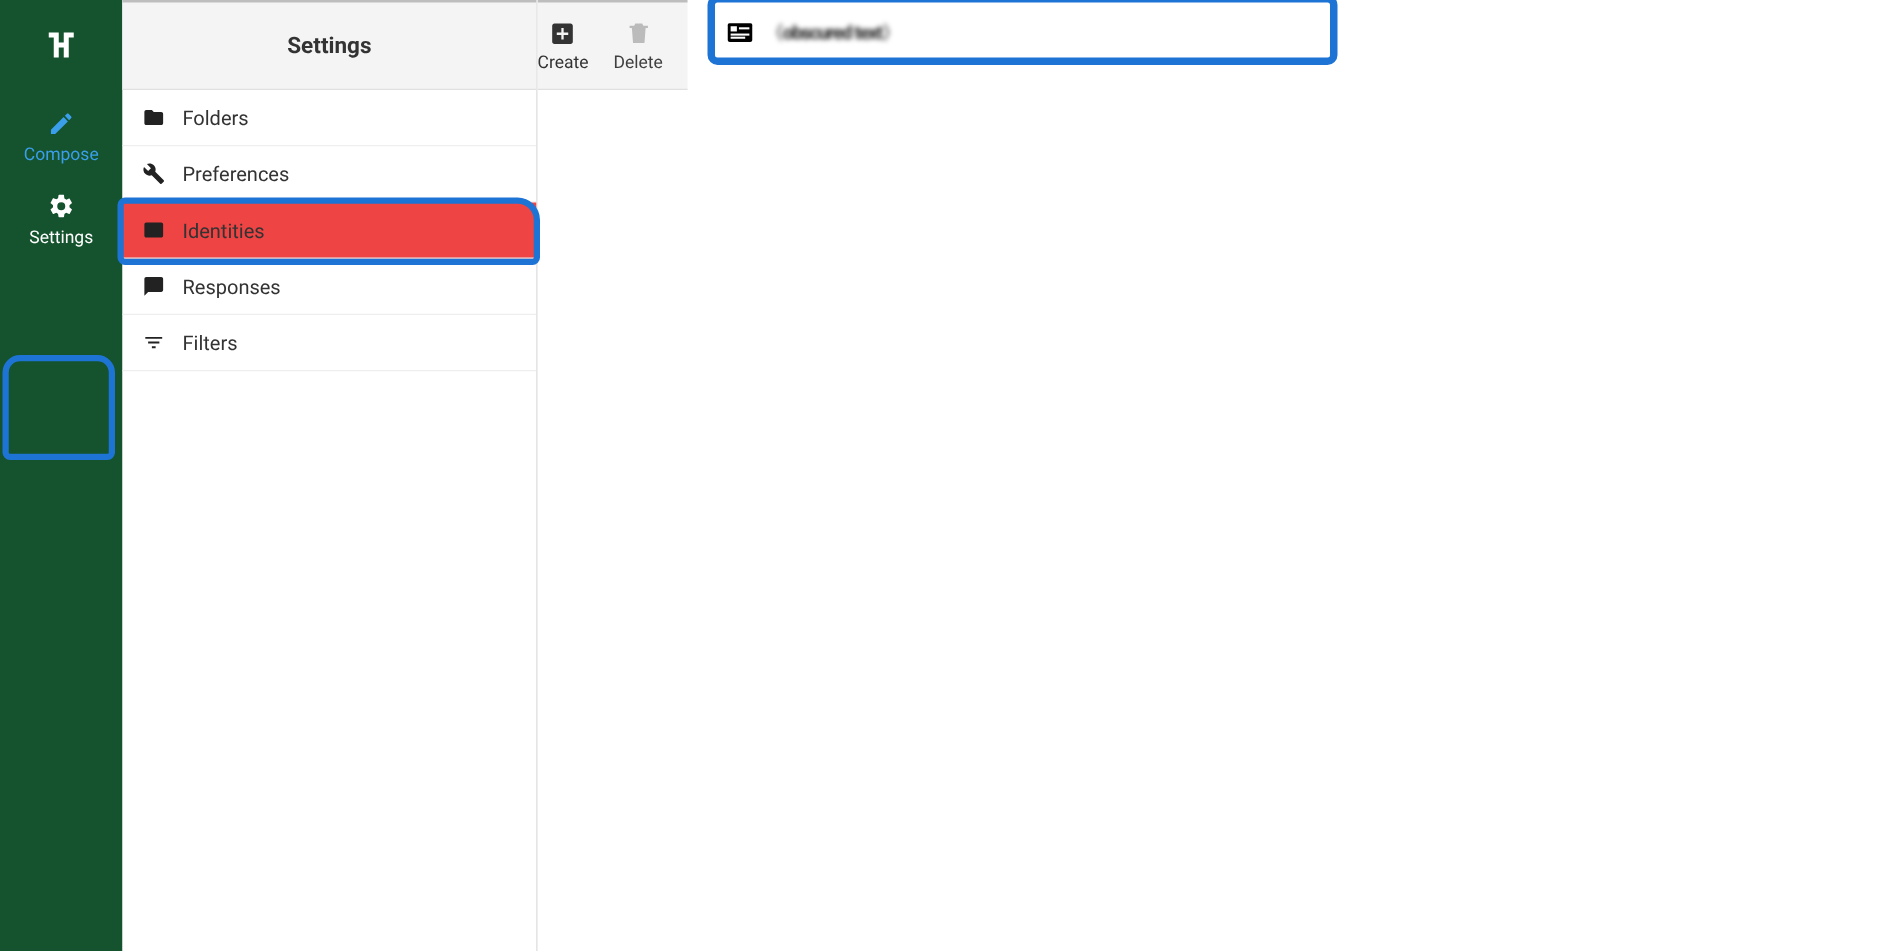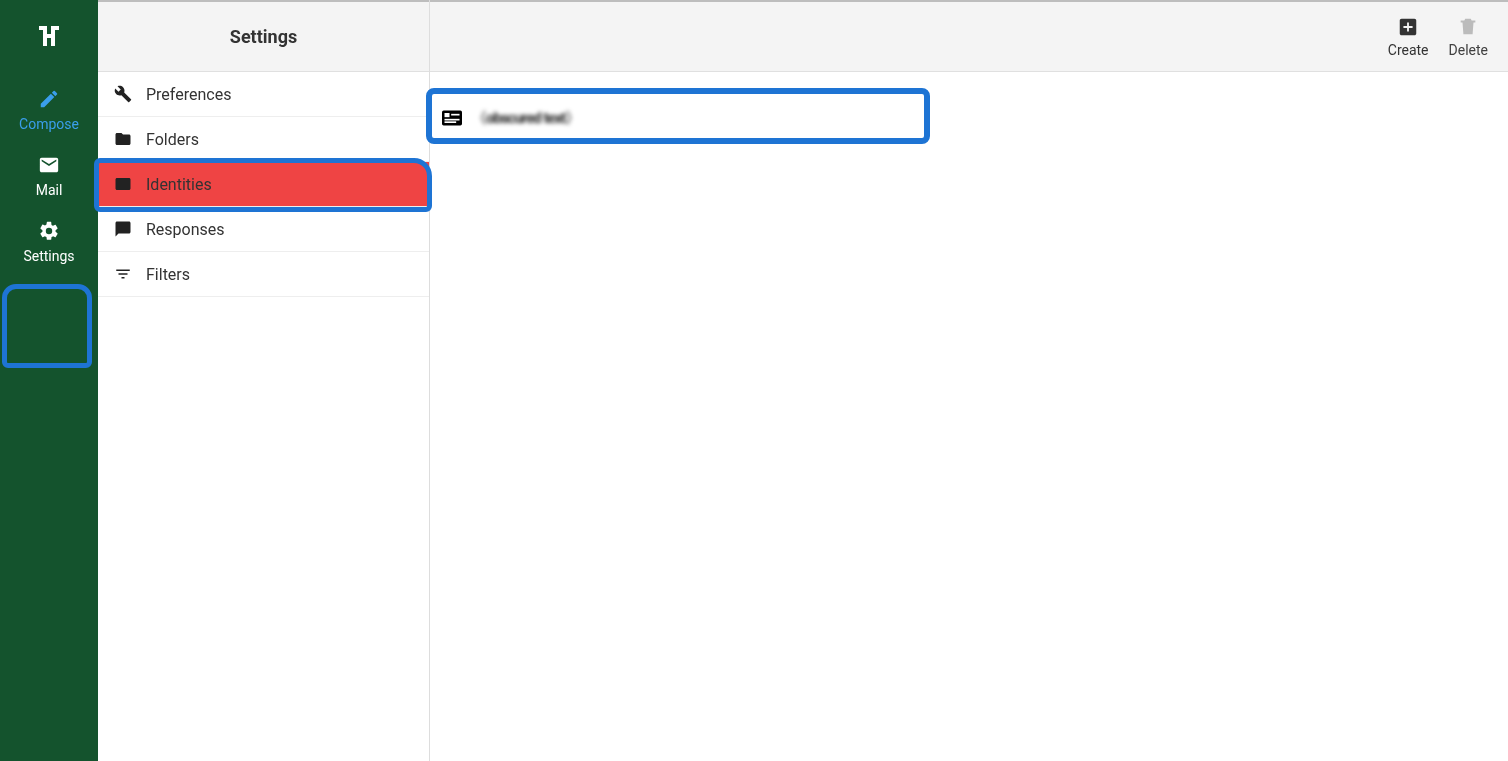--- a/index.html
+++ b/index.html
@@ -96,21 +96,20 @@
       width: 18px;
       height: 18px;
       fill: #222;
       flex-shrink: 0;
     }
     
     
     .identities-col {
       flex: 1;
       display: flex;
-      flex-direction: column;
       gap: 20px;
     }
     .identities-col .header {
       height: 72px;
       background: #f4f4f4;
       border-bottom: 1px solid #e0e0e0;
       border-top: 2px solid #bdbdbd;
       display: flex;
       align-items: center;
       justify-content: flex-end;
@@ -182,54 +181,48 @@
     </svg>
   </div>
 
   <div class="navitem active">
     <svg viewBox="0 0 24 24" fill="#3a9eeb">
         <path d="M3 17.25V21h3.75L17.81 9.94l-3.75-3.75L3 17.25zM20.71 7.04a1 1 0 0 0 0-1.41l-2.34-2.34a1 1 0 0 0-1.41 0l-1.83 1.83 3.75 3.75 1.83-1.83z"></path>
       </svg>
     <span>Compose</span>
   </div>
 
-  <div class="navitem">
-    <svg viewBox="0 0 24 24" fill="#fff">
-        <path d="M20 4H4c-1.1 0-2 .9-2 2v12c0 1.1.9 2 2 2h16c1.1 0 2-.9 2-2V6c0-1.1-.9-2-2-2zm0 4-8 5-8-5V6l8 5 8-5v2z"></path>
-      </svg>
-    <span>Mail</span>
-  </div>
 
 
   <div class="navitem">
     <svg viewBox="0 0 24 24" fill="#fff">
         <path d="M19.14 12.94a7.14 7.14 0 0 0 0-1.88l2.03-1.58a.5.5 0 0 0 .12-.64l-1.92-3.32a.5.5 0 0 0-.6-.22l-2.39.96a7.03 7.03 0 0 0-1.62-.94l-.36-2.54A.5.5 0 0 0 13.9 2h-3.8a.5.5 0 0 0-.5.42l-.36 2.54c-.58.24-1.12.55-1.62.94l-2.39-.96a.5.5 0 0 0-.6.22L2.71 8.84a.5.5 0 0 0 .12.64l2.03 1.58a7.14 7.14 0 0 0 0 1.88l-2.03 1.58a.5.5 0 0 0-.12.64l1.92 3.32c.14.24.42.34.6.22l2.39-.96c.5.39 1.04.7 1.62.94l.36 2.54a.5.5 0 0 0 .5.42h3.8a.5.5 0 0 0 .5-.42l.36-2.54c.58-.24 1.12-.55 1.62-.94l2.39.96c.18.12.46.02.6-.22l1.92-3.32a.5.5 0 0 0-.12-.64l-2.03-1.58zM12 15.5A3.5 3.5 0 1 1 12 8.5a3.5 3.5 0 0 1 0 7z"></path>
       </svg>
     <span>Settings</span>
   </div>
 
   <div class="annot settings-nav" style="left:2px; top:284px; width:90px; height:84px;"></div>
 </div>
 
 <div class="settings-col" style="position:relative;">
   <div class="header">
     <span>Settings</span>
   </div>
   <ul class="settings-list">
     <li>
       <svg viewBox="0 0 24 24">
+          <path d="M10 4H4c-1.1 0-2 .9-2 2v12c0 1.1.9 2 2 2h16c1.1 0 2-.9 2-2V8c0-1.1-.9-2-2-2h-8l-2-2z"></path>
+        </svg>
+      <span>Folders</span>
+    </li>
+    <li>
+      <svg viewBox="0 0 24 24">
           <path d="M22.7 19l-9.1-9.1c.9-2.3.4-5-1.5-6.9-2-2-5-2.4-7.4-1.3L9 6 6 9 1.6 4.7C.4 7.1.9 10.1 2.9 12.1c1.9 1.9 4.6 2.4 6.9 1.5l9.1 9.1c.4.4 1 .4 1.4 0l2.3-2.3c.5-.4.5-1 .1-1.4z"></path>
         </svg>
       <span>Preferences</span>
-    </li>
-    <li>
-      <svg viewBox="0 0 24 24">
-          <path d="M10 4H4c-1.1 0-2 .9-2 2v12c0 1.1.9 2 2 2h16c1.1 0 2-.9 2-2V8c0-1.1-.9-2-2-2h-8l-2-2z"></path>
-        </svg>
-      <span>Folders</span>
     </li>
     <li class="selected">
       <svg viewBox="0 0 24 24">
           <path d="M4 4h16c1.1 0 2 .9 2 2v12c0 1.1-.9 2-2 2H4c-1.1 0-2-.9-2-2V6c0-1.1.9-2 2-2zm0 3h3v2H4V7zm5 0h11v2H9V7zM4 11h3v2H4v-2zm5 0h11v2H9v-2zM4 15h3v2H4v-2zm5 0h11v2H9v-2z"></path>
         </svg>
       <span>Identities</span>
     </li>
     <li>
       <svg viewBox="0 0 24 24">
           <path d="M20 2H4c-1.1 0-2 .9-2 2v18l4-4h14c1.1 0 2-.9 2-2V4c0-1.1-.9-2-2-2z"></path>

